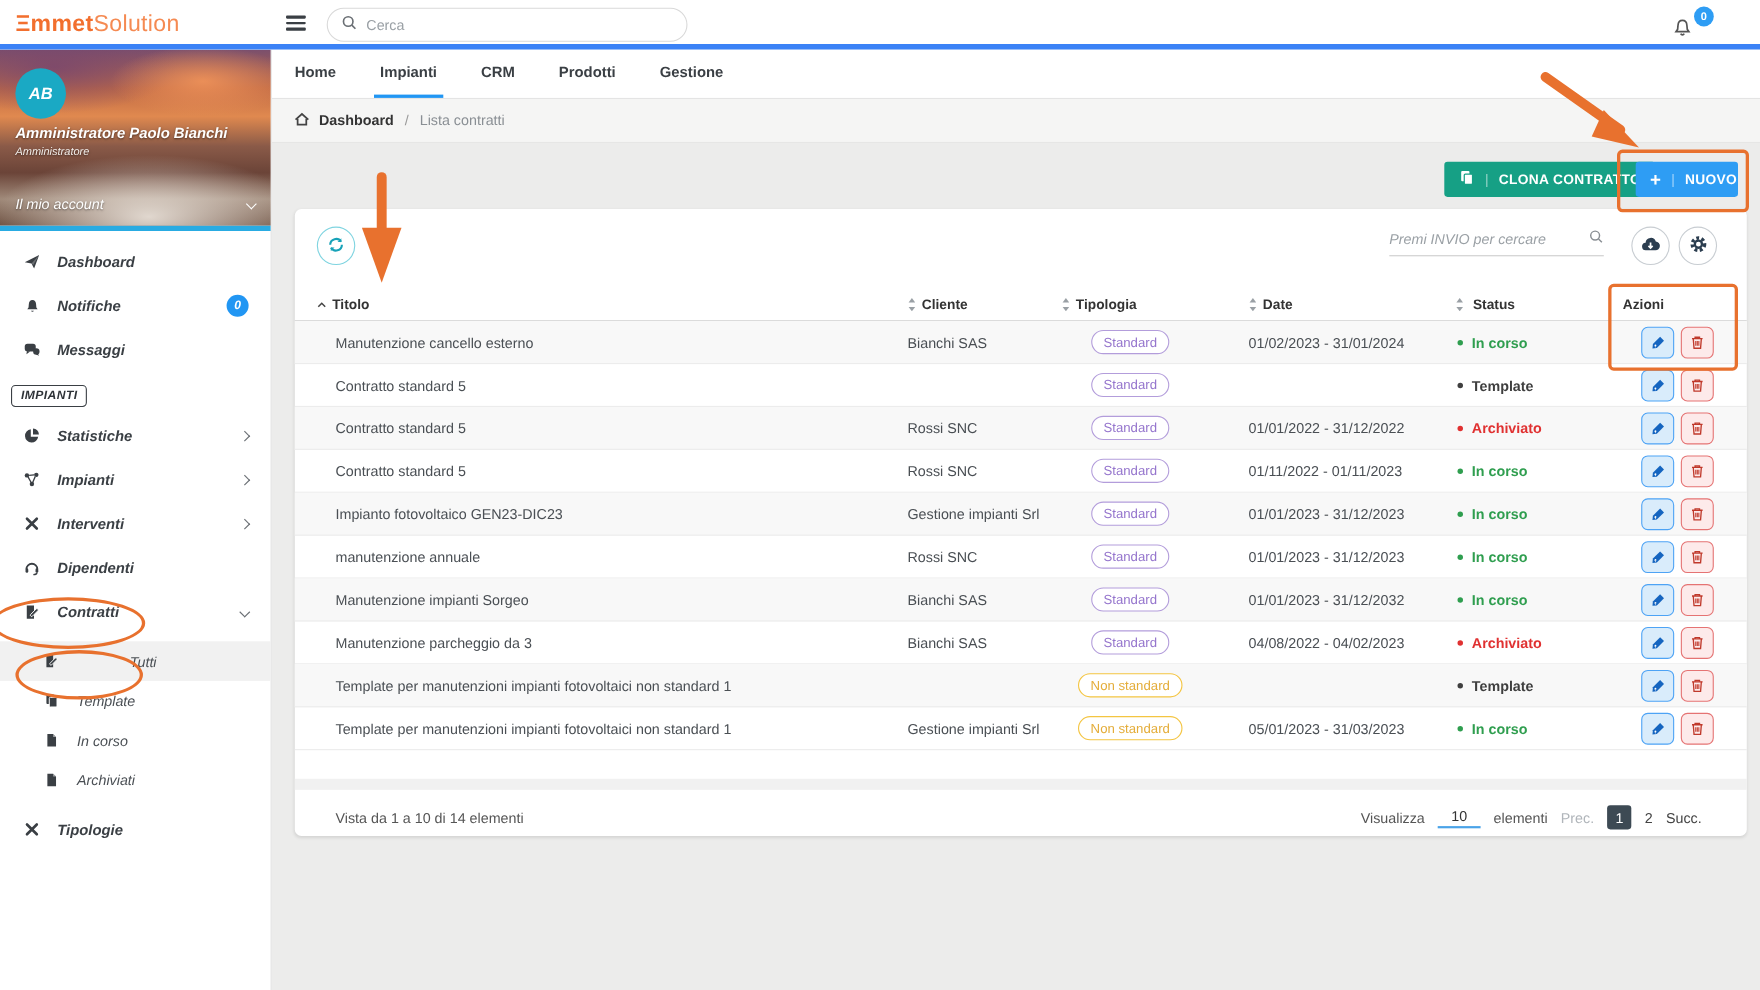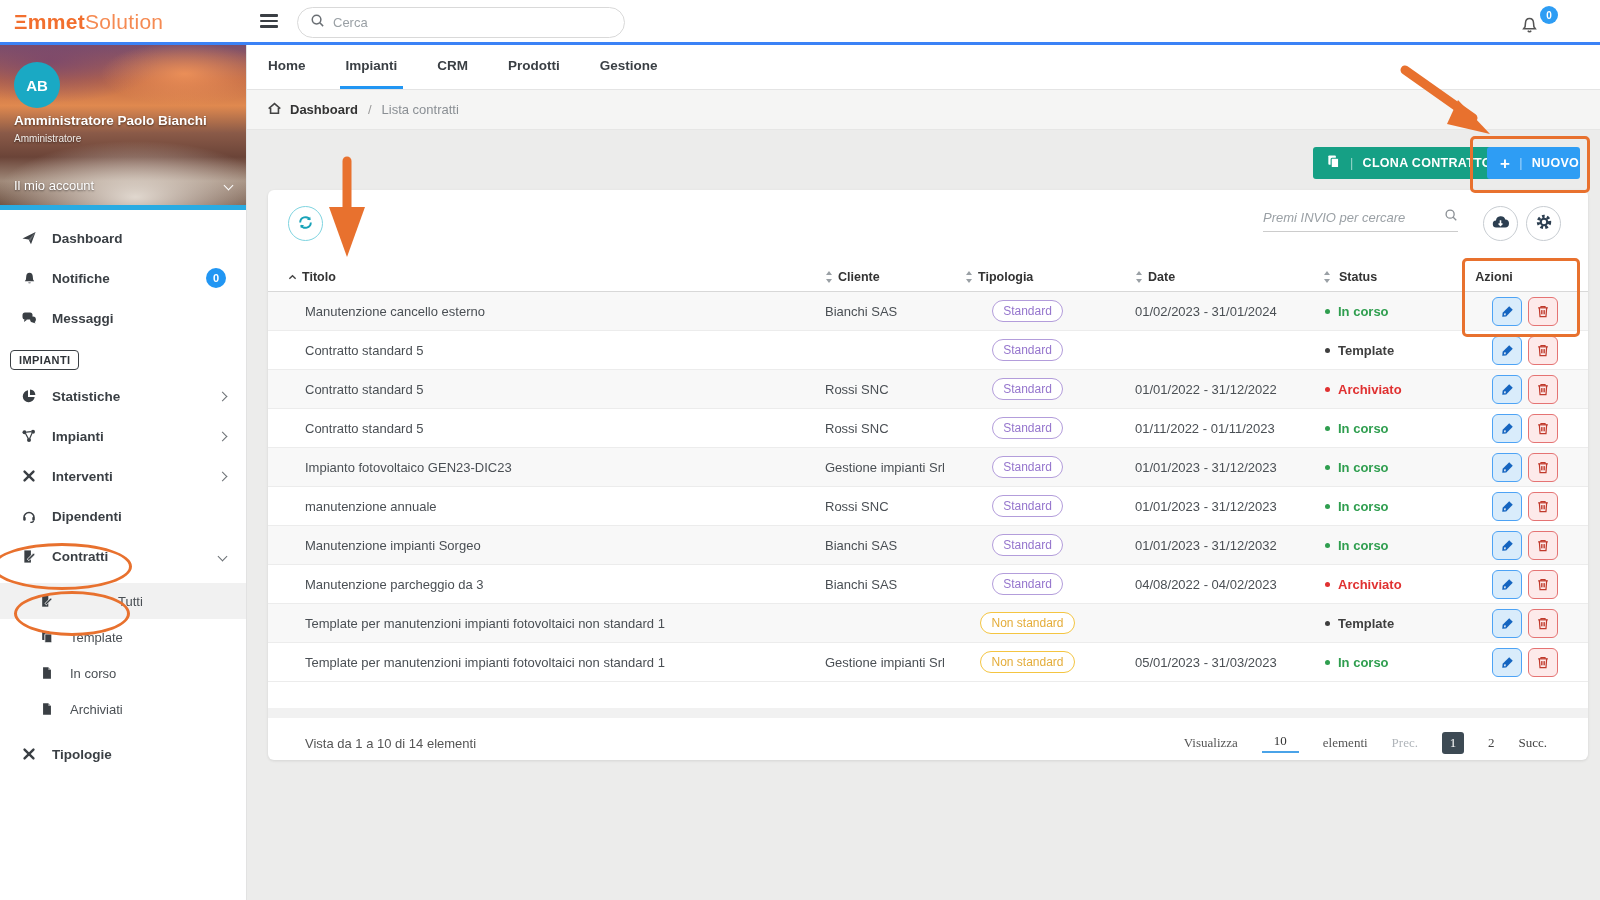--- a/index.html
+++ b/index.html
@@ -1,33 +1,33 @@
 <!DOCTYPE html>
 <html><head>
 <meta charset="utf-8">
 <style>
   * { box-sizing: border-box; margin: 0; padding: 0; }
   html,body { width:1600px; height:900px; overflow:hidden; }
   body { font-family:"Liberation Sans","DejaVu Sans",sans-serif; background:#ececeb; position:relative; }
 
   
-  .topbar { position:absolute; left:0; top:0; width:1600px; height:45px; background:#fff; border-bottom:3px solid #3b82f6; z-index:5; }
+  .topbar { position:absolute; left:0; top:0; width:1600px; height:45px; background:#fff; border-bottom:5px solid #3b82f6; z-index:5; }
   .logo { position:absolute; left:14px; top:10px; font-size:21px; letter-spacing:.3px; }
   .logo b { color:#f26f2e; font-weight:800; }
   .logo span { color:#f58a52; font-weight:300; }
   .hamburger { position:absolute; left:260px; top:14px; width:18px; height:16px; cursor:pointer; }
   .hamburger i { display:block; height:2.5px; background:#3a3f44; margin:0 0 3px 0; border-radius:1px; }
   .tb-search { position:absolute; left:297px; top:7px; width:328px; height:31px; border:1px solid #d9d9d9; border-radius:16px; background:#fff; display:flex; align-items:center; padding:0 12px; }
   .tb-search input { border:none; outline:none; flex:1; font-size:13px; color:#555; margin-left:8px; background:transparent; font-family:inherit; }
   .tb-search input::placeholder { color:#9aa0a5; }
   .bell-wrap { position:absolute; left:1518px; top:6px; width:40px; height:34px; cursor:pointer; }
   .bell-badge { position:absolute; right:0; top:0; width:18px; height:18px; background:#2e9df4; color:#fff; border-radius:50%; font-size:10px; font-weight:bold; display:flex; align-items:center; justify-content:center; }
 
   
-  .sidebar { position:absolute; left:0; top:45px; width:247px; height:855px; background:#fff; border-right:1px solid #e2e2e2; z-index:4; }
+  .sidebar { position:absolute; left:0; top:45px; width:247px; height:855px; background:#fff; border-right:1px solid #e2e2e2; z-index:4;font-style:italic; }
   .profile { position:relative; width:100%; height:160px; overflow:hidden;
     background:
       radial-gradient(120px 45px at 75% 18%, rgba(244,150,90,.85), rgba(244,150,90,0) 70%),
       radial-gradient(160px 60px at 20% 10%, rgba(120,70,110,.8), rgba(120,70,110,0) 70%),
       radial-gradient(200px 80px at 55% 95%, rgba(235,228,220,.9), rgba(235,228,220,0) 70%),
       linear-gradient(180deg,#7a4f6d 0%,#c06a45 22%,#e0894f 38%,#8a5a48 55%,#6b4438 70%,#a08a7a 85%,#6e5243 100%);
   }
   .avatar { position:absolute; left:14px; top:17px; width:46px; height:46px; border-radius:50%; background:#1aa9c4; color:#fff; font-weight:bold; font-size:15px; display:flex; align-items:center; justify-content:center; }
   .p-name { position:absolute; left:14px; top:68px; color:#fff; font-size:13.5px; font-weight:bold; text-shadow:0 1px 2px rgba(0,0,0,.55); }
   .p-role { position:absolute; left:14px; top:88px; color:#f2ede9; font-size:10px; text-shadow:0 1px 2px rgba(0,0,0,.5); }
@@ -94,21 +94,21 @@
   .pill { display:inline-block; padding:3px 10px; border-radius:12px; font-size:12px; background:#fff; }
   .pill.standard { border:1px solid #b39ddb; color:#9575cd; }
   .pill.non-standard { border:1px solid #f4c542; color:#e4ad3a; }
   .c-azioni { display:flex; justify-content:flex-end; gap:6px; }
   .abtn { width:30px; height:29px; border-radius:6px; display:flex; align-items:center; justify-content:center; cursor:pointer; padding:0; }
   .abtn.edit { background:#d9ecfb; border:1px solid #4da3f5; }
   .abtn.del { background:#fdeaea; border:1px solid #e57373; }
 
   .hscroll { margin-top:26px; height:10px; background:#f1f1f1; }
   .pfoot { display:flex; align-items:center; justify-content:space-between; padding:14px 41px 0 37px; font-size:13px; color:#555; }
-  .pag { display:flex; align-items:center; gap:24px; color:#555;font-family:Liberation Serif, serif; }
+  .pag { display:flex; align-items:center; gap:12px; color:#555; }
   .pag .psize { color:#333; border-bottom:2px solid #4aa3e8; padding:0 12px 2px; cursor:pointer; }
   .pag .prev { color:#b0b5ba; cursor:pointer; }
   .pag .pageno { color:#444; cursor:pointer; font-size:13px; }
   .pag .pageno.active { background:#3d4a54; color:#fff; width:22px; height:22px; border-radius:3px; display:flex; align-items:center; justify-content:center; }
   .pag .next { color:#444; cursor:pointer; }
 
   
   .anno { position:absolute; z-index:50; pointer-events:none; }
   .anno-rect { border:3.5px solid #e8712e; border-radius:5px; }
   .anno-ellipse { border:3.5px solid #e8712e; border-radius:50%; }

